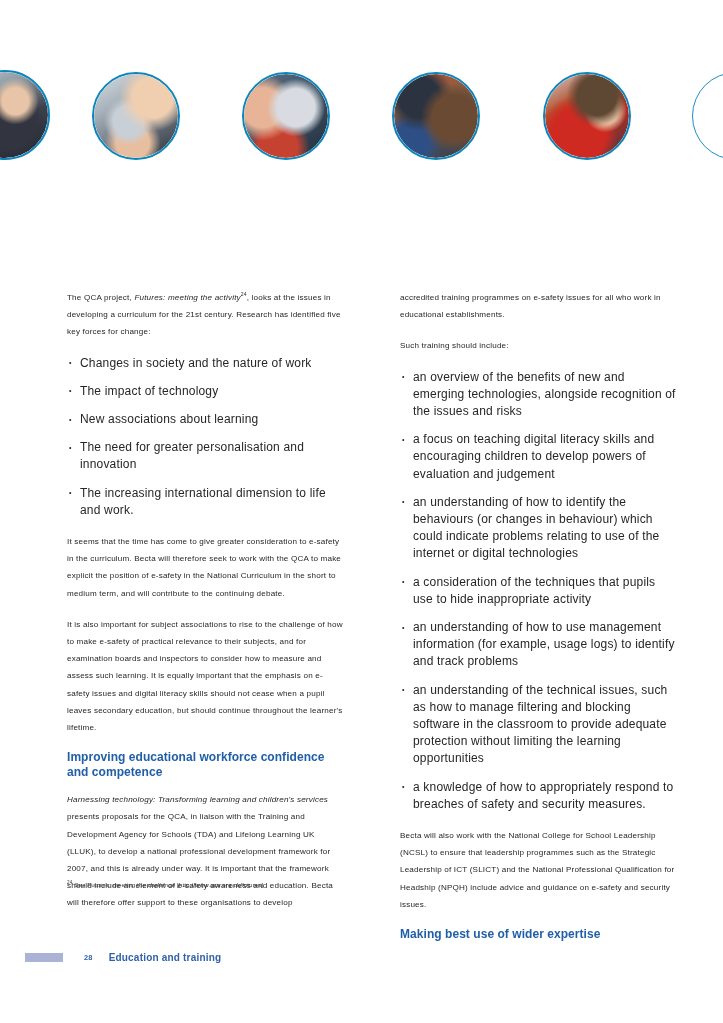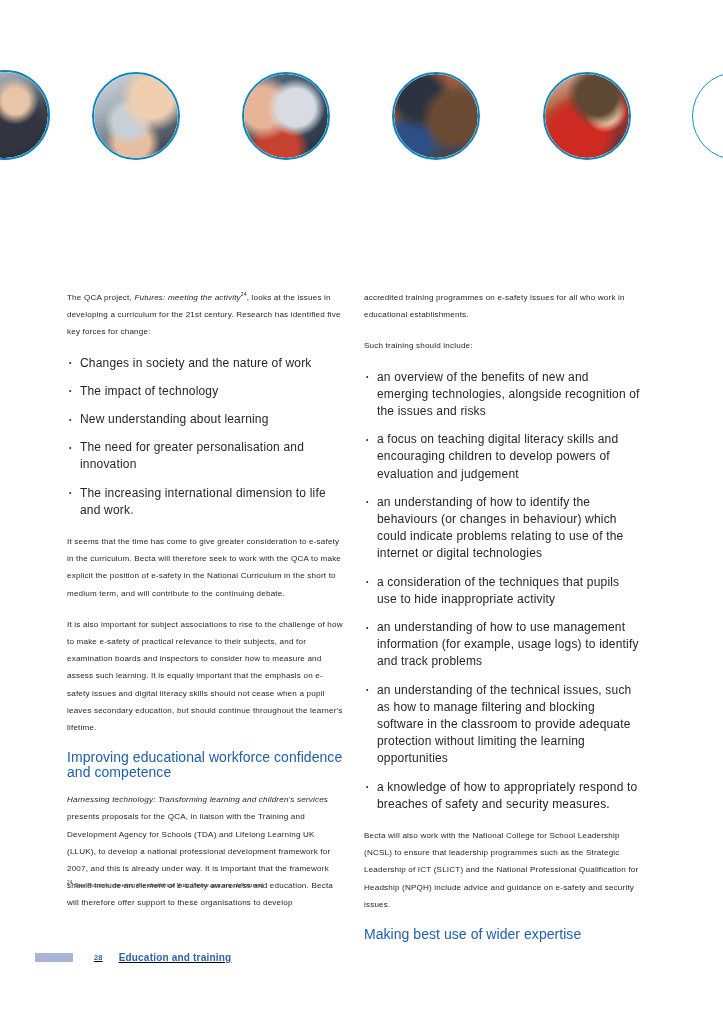--- a/index.html
+++ b/index.html
@@ -80,21 +80,21 @@
   }
 
   
   .col {
     position: absolute;
     top: 289px;
     width: 276px;
     color: #2b2b2b;
   }
   .col-left  { left: 67px; }
-  .col-right { left: 364px; }
+  .col-right { left: 400px; }
 
   p.body {
     margin: 0 0 14px 0;
     font-size: 8.1px;
     line-height: 17.2px;
     letter-spacing: 0.18px;
     color: #262626;
   }
   ul.bullets {
     margin: 0 0 14px 0;
@@ -113,23 +113,23 @@
   ul.bullets li:before {
     content: "\2022";
     position: absolute;
     left: 2px;
     top: -0.5px;
     font-size: 7px;
     color: #262626;
   }
   h3.section {
     margin: 6px 0 12px 0;
-    font-size: 14px;
+    font-size: 12px;
     line-height: 14.5px;
-    font-weight: normal;
+    font-weight: bold;
     letter-spacing: 0.05px;
     color: #1f5fa8;
   }
   .it { font-style: italic; }
   sup.fn {
     font-size: 5px;
     vertical-align: super;
     line-height: 0;
   }
 
@@ -146,26 +146,25 @@
   }
   .footnote sup {
     font-size: 4.6px;
     vertical-align: super;
     line-height: 0;
   }
 
   
   .footer {
     position: absolute;
-    left: 35px;
+    left: 25px;
     top: 952px;
     display: flex;
     align-items: center;
     height: 11px;
-    text-decoration: underline;
   }
   .footer-bar {
     width: 38px;
     height: 9px;
     background: #aab2d6;
   }
   .footer-page {
     margin-left: 21px;
     font-size: 7.4px;
     font-weight: bold;
@@ -210,21 +209,21 @@
     <div class="circle empty" style="left:692px; top:14px; width:88px; height:88px;"></div>
   </div>
 
   <div class="col col-left">
 
     <p class="body"><span>The QCA project, </span><span class="it">Futures: meeting the activity</span><sup class="fn">24</sup><span>, looks at the issues in developing a curriculum for the 21st century. Research has identified five key forces for change:</span></p>
 
     <ul class="bullets">
       <li>Changes in society and the nature of work</li>
       <li>The impact of technology</li>
-      <li>New understanding about learning</li>
+      <li>New associations about learning</li>
       <li>The need for greater personalisation and innovation</li>
       <li>The increasing international dimension to life and work.</li>
     </ul>
 
     <p class="body">It seems that the time has come to give greater consideration to e-safety in the curriculum. Becta will therefore seek to work with the QCA to make explicit the position of e-safety in the National Curriculum in the short to medium term, and will contribute to the continuing debate.</p>
     <p class="body">It is also important for subject associations to rise to the challenge of how to make e-safety of practical relevance to their subjects, and for examination boards and inspectors to consider how to measure and assess such learning. It is equally important that the emphasis on e-safety issues and digital literacy skills should not cease when a pupil leaves secondary education, but should continue throughout the learner's lifetime.</p>
 
     <h3 class="section">Improving educational workforce confidence and competence</h3>
 
     <p class="body"><span class="it">Harnessing technology: Transforming learning and children's services</span><span> presents proposals for the QCA, in liaison with the Training and Development Agency for Schools (TDA) and Lifelong Learning UK (LLUK), to develop a national professional development framework for 2007, and this is already under way. It is important that the framework should include an element of e-safety awareness and education. Becta will therefore offer support to these organisations to develop</span></p>

